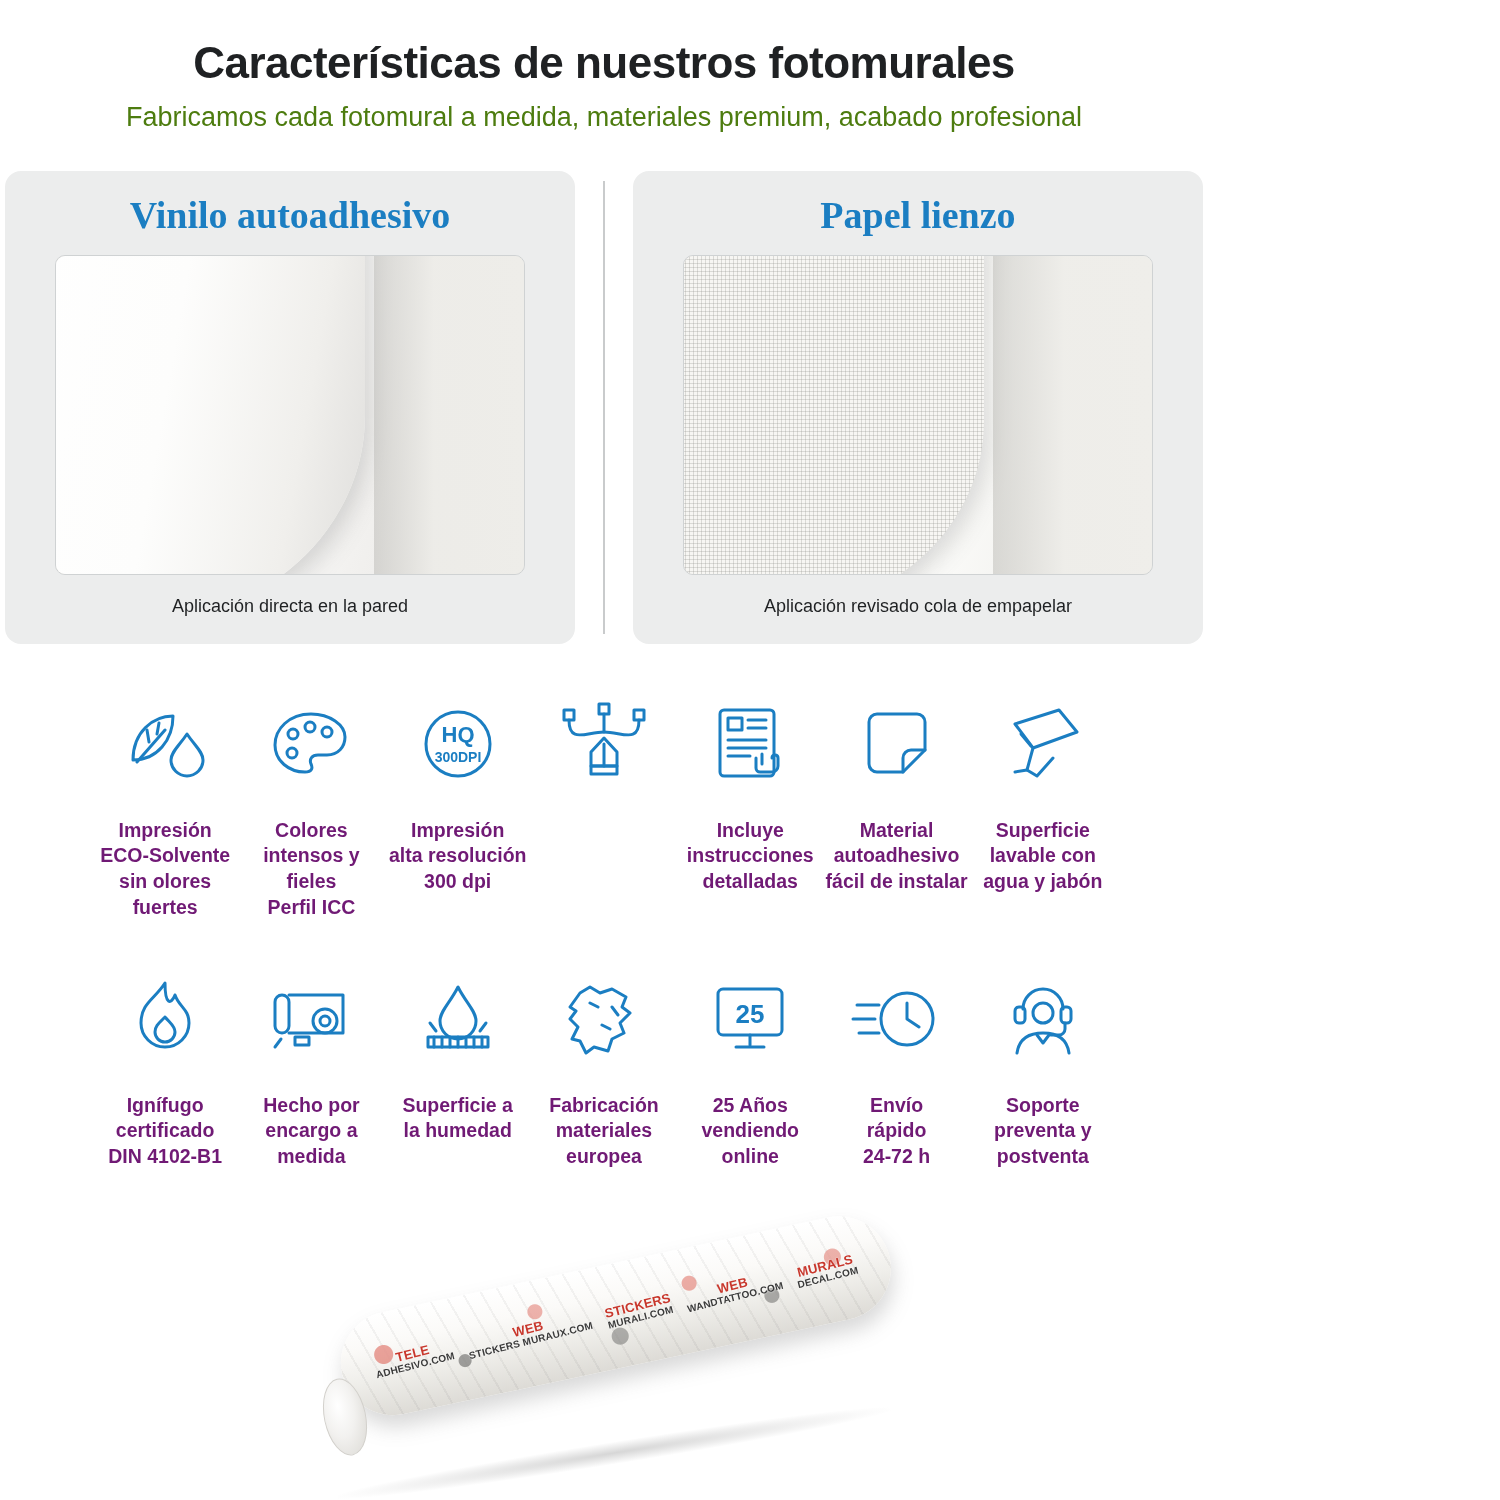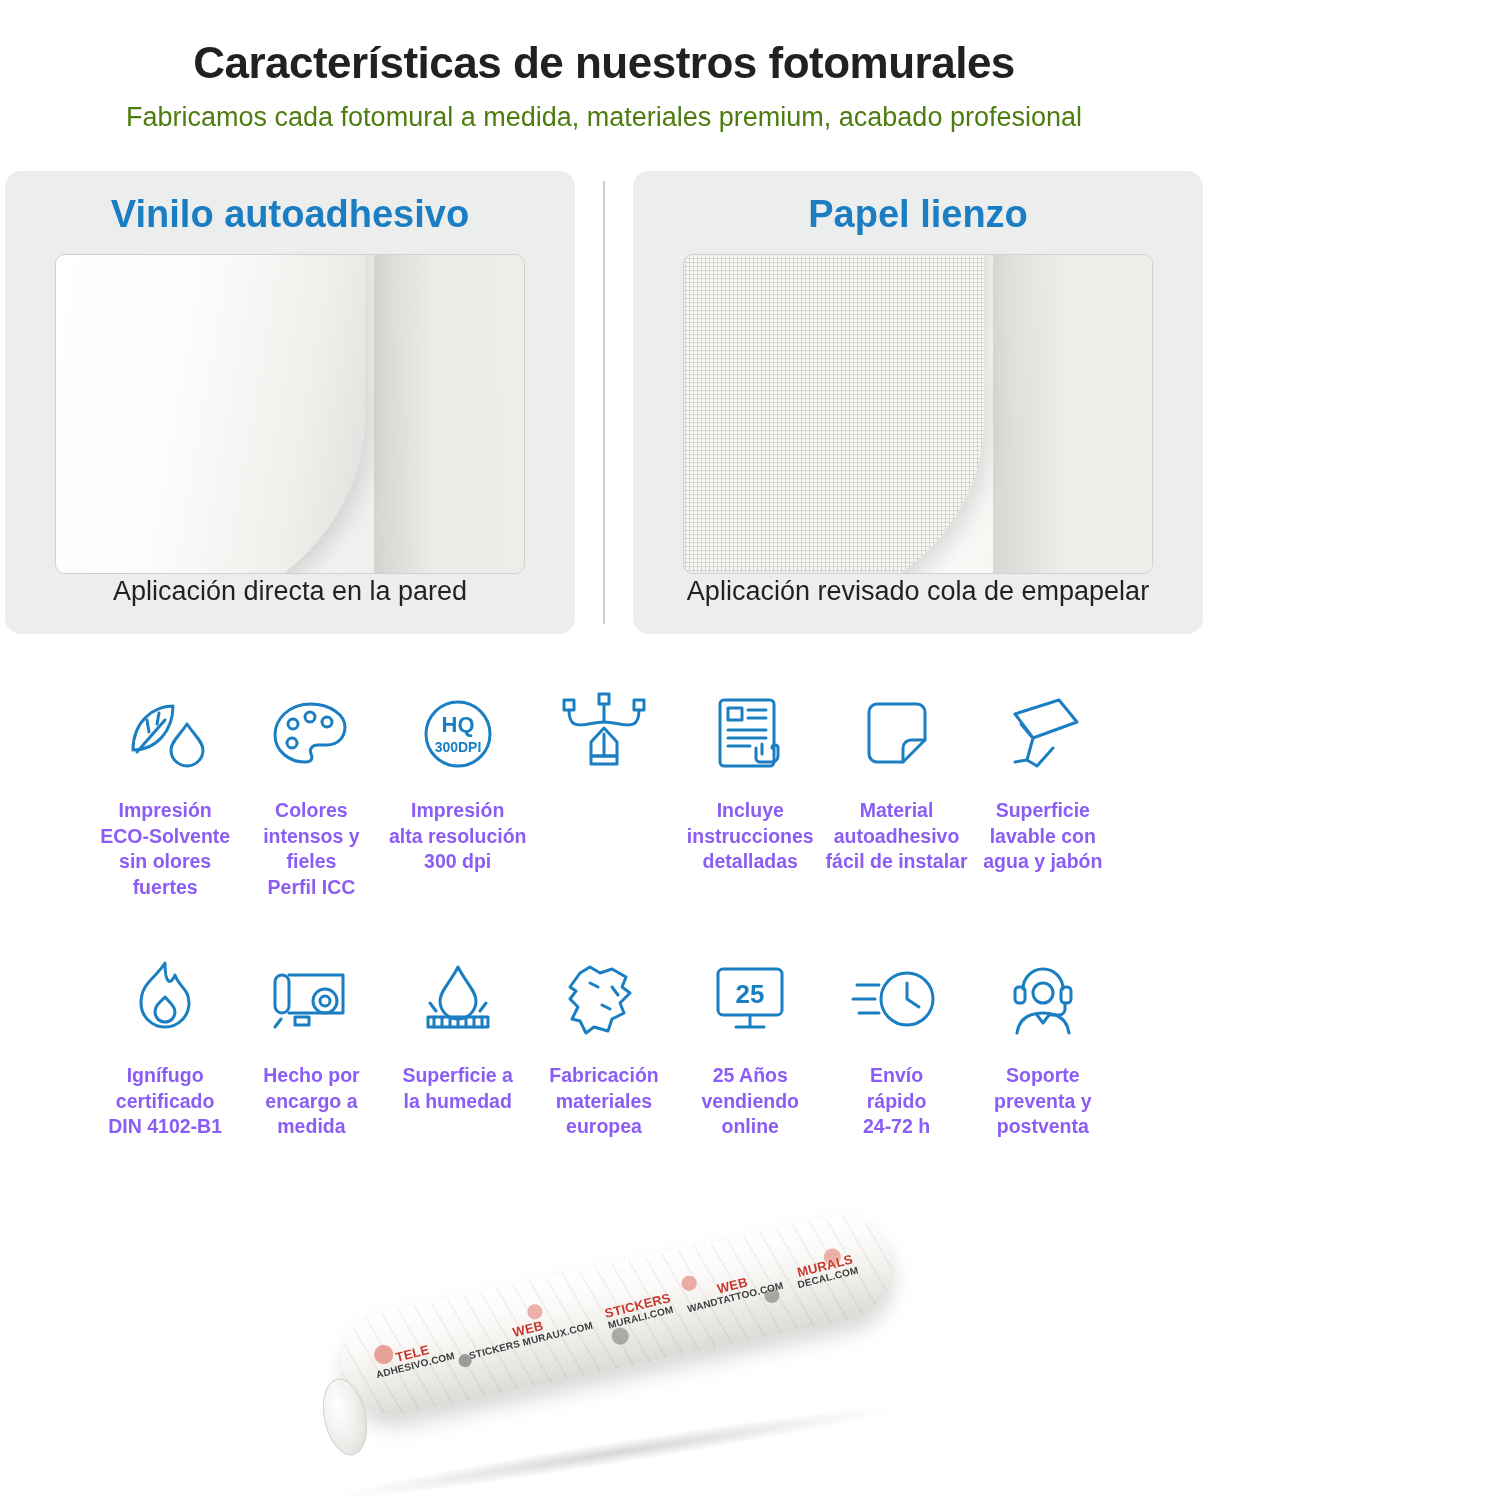--- a/index.html
+++ b/index.html
@@ -56,20 +56,21 @@
     box-sizing: border-box;
     display: flex;
     flex-direction: column;
     align-items: center;
   }
   .mat-title {
     font-size: 38px;
     font-weight: bold;
     color: #1b7ec2;
     margin-bottom: 18px;
+    font-family: Liberation Serif, serif;
   }
   .mat-photo {
     width: 470px;
     height: 320px;
     border-radius: 10px;
     border: 1px solid #cfd2d3;
     box-sizing: border-box;
     overflow: hidden;
     position: relative;
     background: #f3f3f1;
@@ -119,21 +120,22 @@
   .photo-canvas::after {
     content: "";
     position: absolute;
     right: 0;
     top: 0;
     width: 34%;
     height: 100%;
     background: linear-gradient(90deg, rgba(186,185,180,0.5) 0%, rgba(238,237,233,0.92) 45%, #efeeea 100%);
   }
   .mat-caption {
-    font-size: 27px;
+    margin-top: 20px;
+    font-size: 18px;
     line-height: 1.26;
     text-align: center;
     color: #1f2123;
     max-width: 500px;
   }
   .mat-divider {
     width: 2px;
     background: #c9cbcc;
     align-self: stretch;
     margin: 10px 0;
@@ -158,25 +160,25 @@
     align-items: center;
     text-align: center;
   }
   .feature .icon {
     height: 108px;
     display: flex;
     align-items: center;
     justify-content: flex-start;
   }
   .feature .label {
-    margin-top: 10px;
+    margin-top: 20px;
     font-size: 19.5px;
     line-height: 1.32;
     font-weight: bold;
-    color: #8b5cf6;
+    color: #701a75;
     white-space: pre-line;
   }
 
   
   .tube-wrap {
     position: absolute;
     left: 0;
     right: 0;
     bottom: 36px;
     display: flex;

